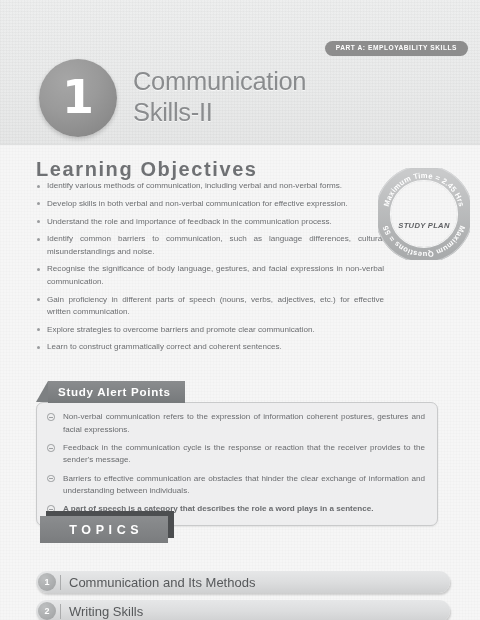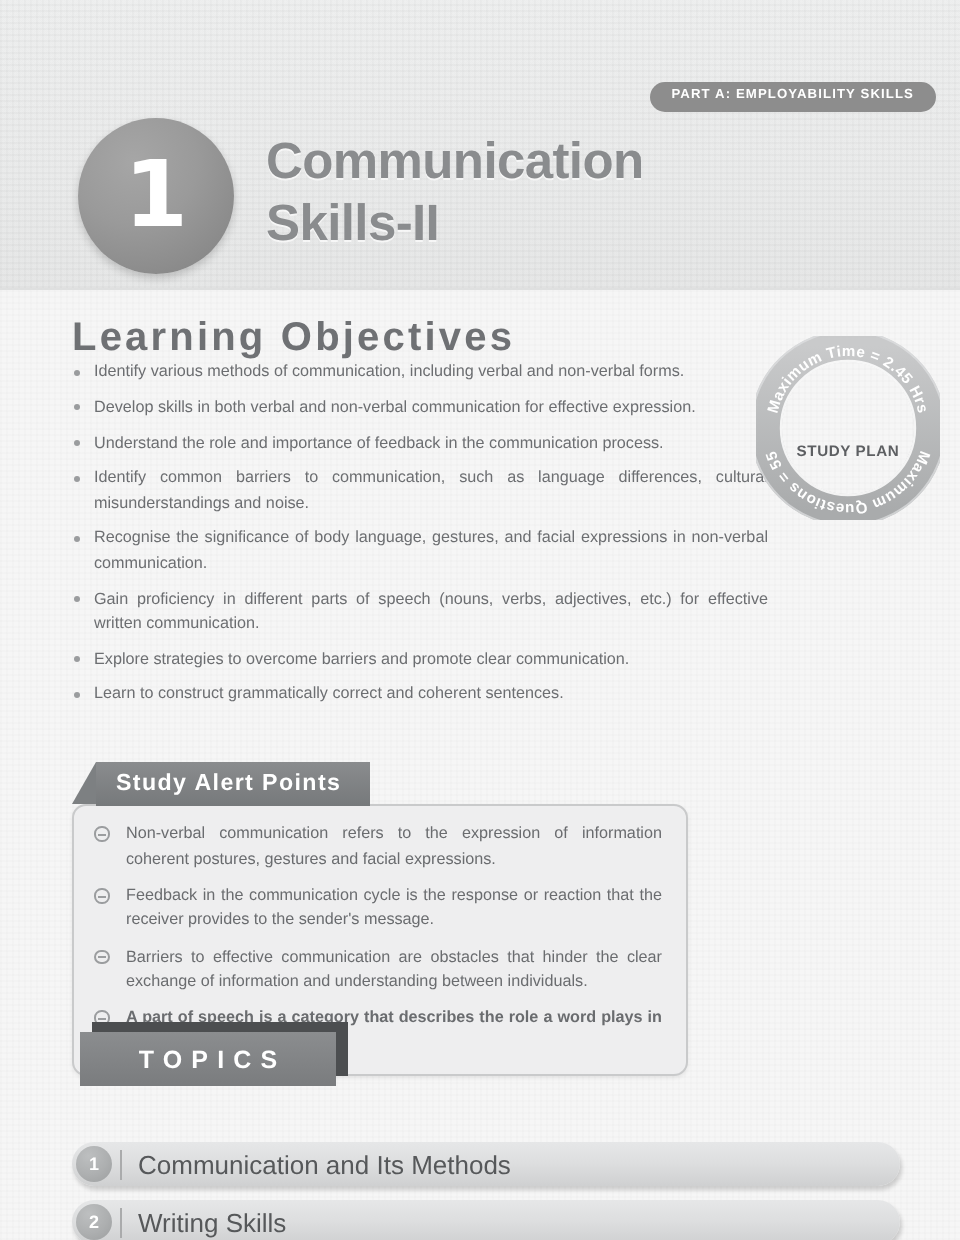--- a/index.html
+++ b/index.html
@@ -65,21 +65,21 @@
     font-weight: bold;
     line-height: 1;
     font-family: "DejaVu Sans", sans-serif;
     margin-top: -2px;
   }
   .chapter-title {
     position: absolute;
     left: 133px; top: 66px;
     color: #8a8c8e;
     font-size: 25.5px;
-    font-weight: bold;
+    font-weight: normal;
     line-height: 1.22;
     letter-spacing: -0.3px;
     text-shadow: 0 1px 0 rgba(255,255,255,0.65);
   }
 
   
   .lo-heading {
     position: absolute;
     left: 36px; top: 158px;
     color: #6f7174;
@@ -124,27 +124,28 @@
     position: absolute;
     left: 0; top: 0;
     width: 92px; height: 115px;
     display: flex;
     align-items: center;
     justify-content: center;
     font-size: 7.6px;
     font-weight: bold;
     color: #5d5f62;
     letter-spacing: 0.3px;
+    font-style: italic;
   }
 
   
   .sap-wrap {
     position: absolute;
     left: 36px; top: 381px;
-    width: 308px;
+    width: 402px;
   }
   .sap-header {
     position: relative;
     display: inline-block;
     background: linear-gradient(180deg, #8a8c8e 0%, #76797b 100%);
     color: #ffffff;
     font-size: 11.6px;
     font-weight: bold;
     letter-spacing: 0.7px;
     padding: 4px 14px 4px 10px;

